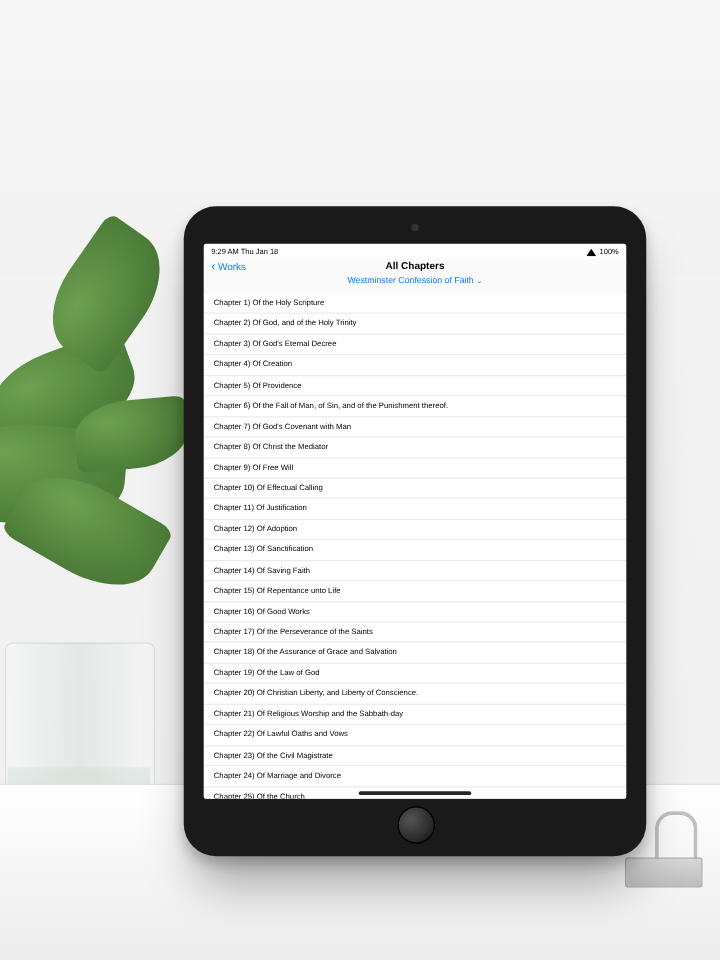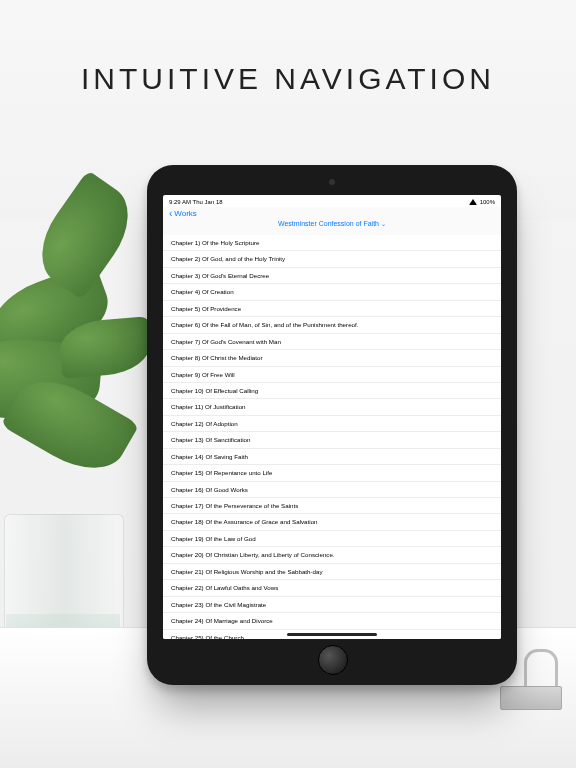--- a/index.html
+++ b/index.html
@@ -32,21 +32,20 @@
   .navsub .dd{font-size:6px;margin-left:2px;}
   .list{position:absolute;left:0;right:0;top:40px;bottom:0;overflow:hidden;background:#fff;}
   .row{font-size:6.2px;color:#000;padding:4px 8px;border-bottom:1px solid #ececec;white-space:nowrap;overflow:hidden;text-overflow:ellipsis;line-height:1.2;}
   .homeind{position:absolute;bottom:3px;left:50%;width:90px;height:3px;margin-left:-45px;background:#000;border-radius:2px;opacity:.85;}
 </style>
 </head>
 <body>
 
 <div class="scene">
   <div class="wall-shadow"></div>
-  <div class="headline">INTUITIVE NAVIGATION</div>
 
   <div class="glass"></div>
   <div class="water"></div>
   <div class="leaf" style="left:-10px;top:280px;width:120px;height:70px;transform:rotate(-20deg);"></div>
   <div class="leaf" style="left:30px;top:200px;width:110px;height:70px;transform:rotate(-55deg);"></div>
   <div class="leaf" style="left:-40px;top:340px;width:140px;height:80px;transform:rotate(5deg);"></div>
   <div class="leaf" style="left:10px;top:390px;width:120px;height:70px;transform:rotate(30deg);"></div>
   <div class="leaf" style="left:60px;top:320px;width:90px;height:55px;transform:rotate(-5deg);"></div>
 
   <div class="desk"></div>
@@ -64,20 +63,21 @@
         <span class="right">
           <span class="wifi"></span>
           <span>100%</span>
         </span>
       </div>
       <div class="navhdr">
         <div class="navback">
           <span class="chev">‹</span>
           <span>Works</span>
         </div>
+        <div class="navtitle">All Chapters</div>
         <div class="navsub">
           <span>Westminster Confession of Faith</span><span class="dd">⌄</span>
         </div>
       </div>
       <div class="list" id="chapter-list">
           <div class="row">Chapter 1) Of the Holy Scripture</div>
           <div class="row">Chapter 2) Of God, and of the Holy Trinity</div>
           <div class="row">Chapter 3) Of God's Eternal Decree</div>
           <div class="row">Chapter 4) Of Creation</div>
           <div class="row">Chapter 5) Of Providence</div>

